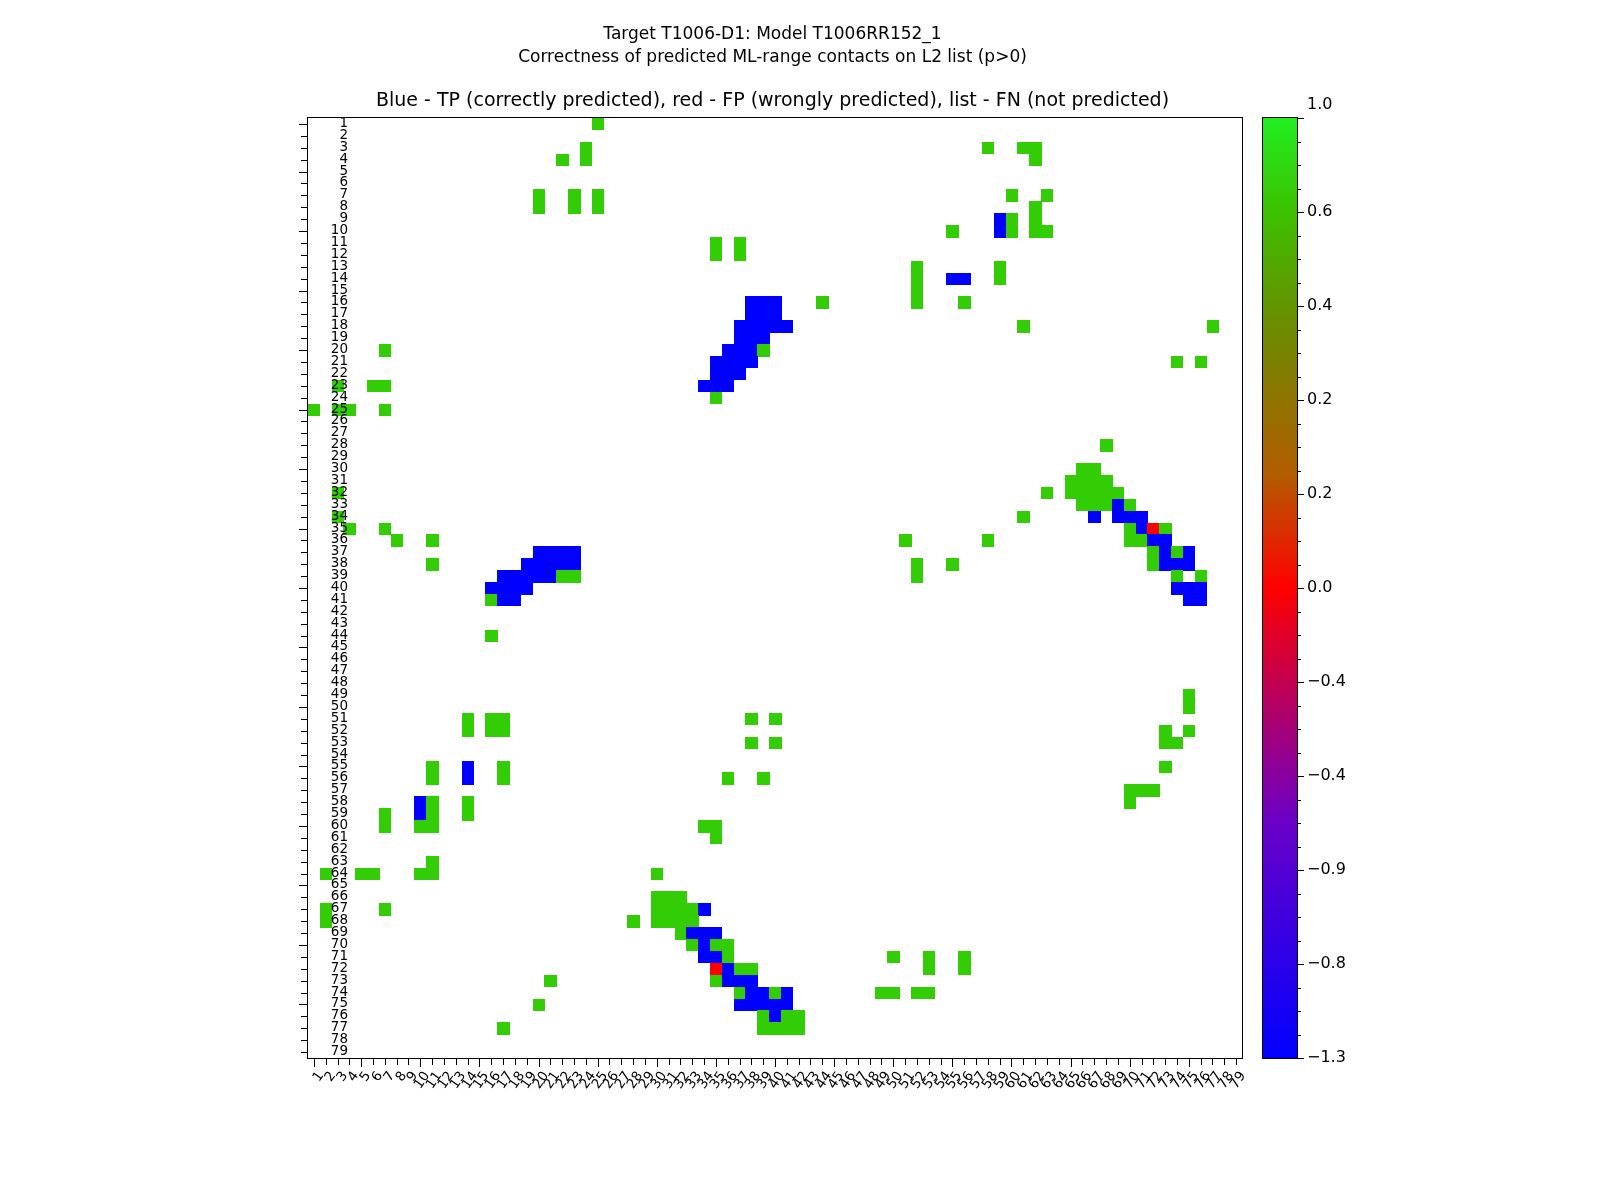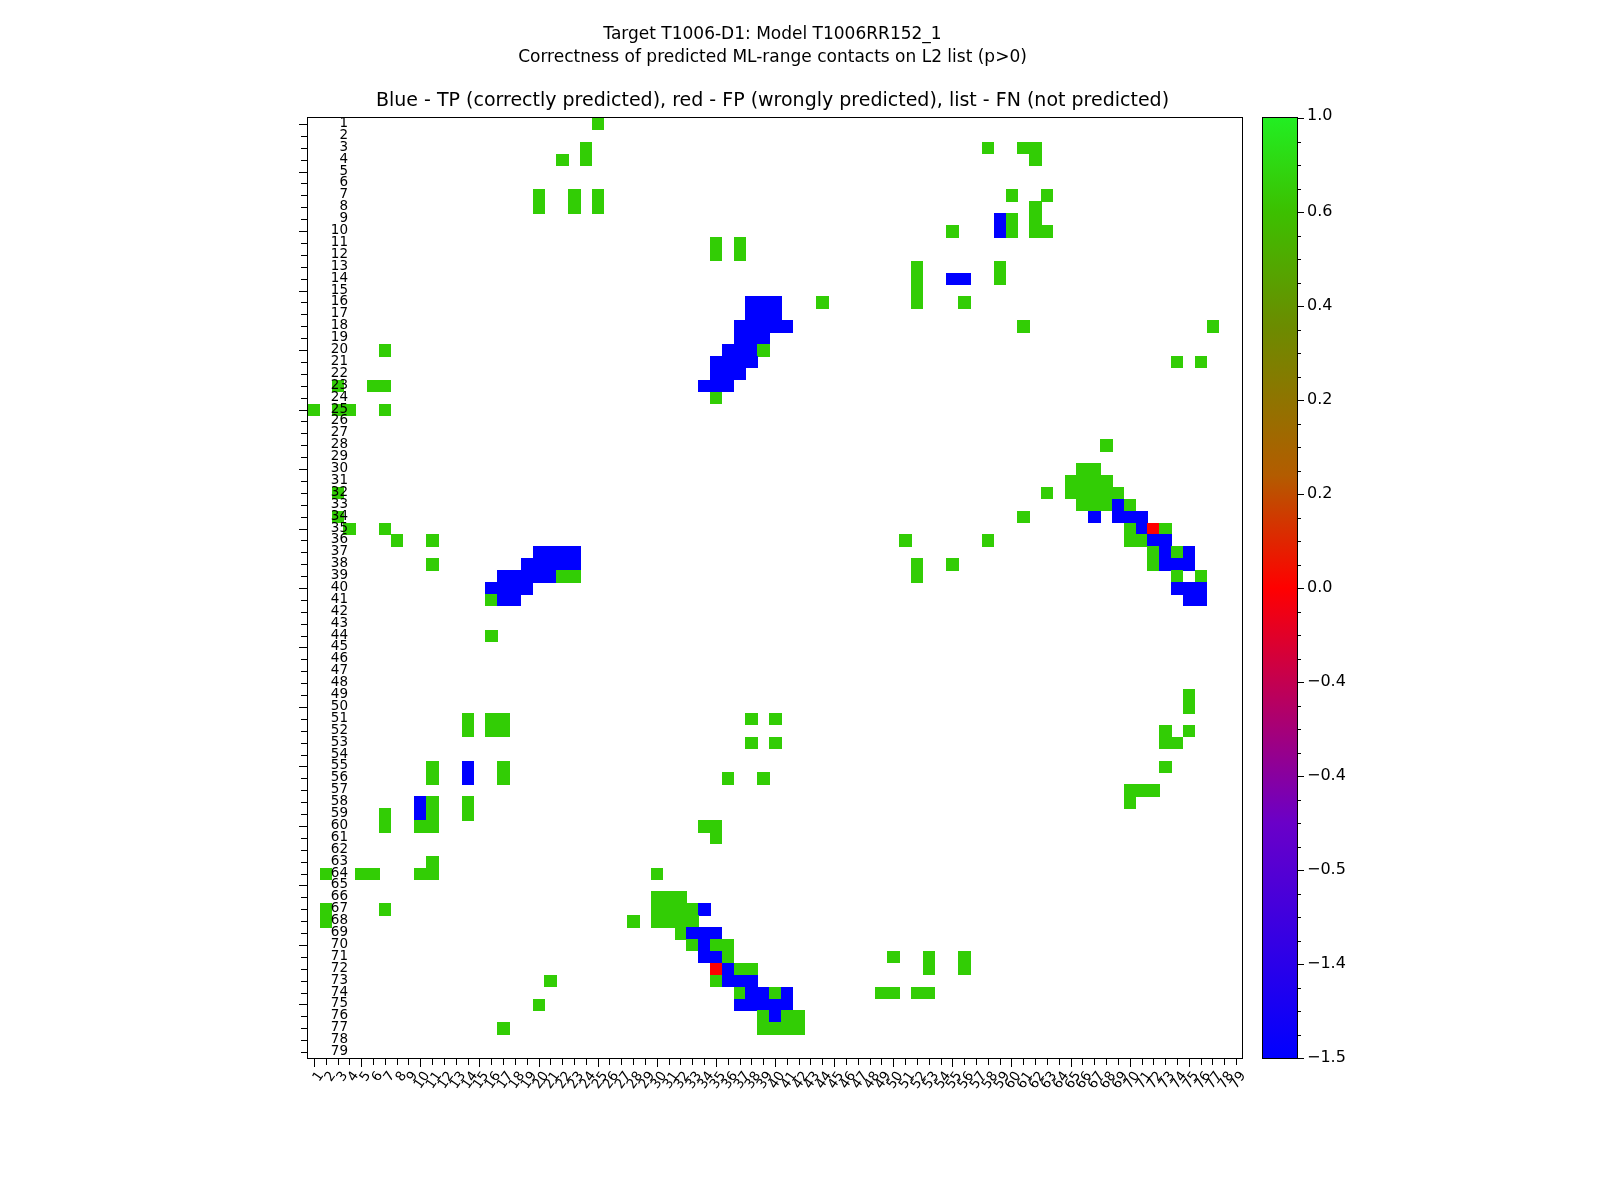--- a/index.html
+++ b/index.html
@@ -783,24 +783,24 @@
       <div class="cbar-tick minor" style="top: 728.5px;"></div>
       <div class="cbar-tick minor" style="top: 775.5px;"></div>
       <div class="cbar-tick minor" style="top: 799px;"></div>
       <div class="cbar-tick minor" style="top: 822.5px;"></div>
       <div class="cbar-tick minor" style="top: 869.5px;"></div>
       <div class="cbar-tick minor" style="top: 893px;"></div>
       <div class="cbar-tick minor" style="top: 916.5px;"></div>
     </div>
 </div>
 <div id="cbar-labels">
-    <div class="cbar-label" style="top: 107px;">1.0</div>
+    <div class="cbar-label" style="top: 96px;">1.0</div>
     <div class="cbar-label" style="top: 203px;">0.6</div>
     <div class="cbar-label" style="top: 297px;">0.4</div>
     <div class="cbar-label" style="top: 391px;">0.2</div>
     <div class="cbar-label" style="top: 485px;">0.2</div>
     <div class="cbar-label" style="top: 579px;">0.0</div>
     <div class="cbar-label" style="top: 673px;">−0.4</div>
     <div class="cbar-label" style="top: 767px;">−0.4</div>
-    <div class="cbar-label" style="top: 861px;">−0.5</div>
-    <div class="cbar-label" style="top: 955px;">−1.4</div>
-    <div class="cbar-label" style="top: 1049px;">−1.5</div>
+    <div class="cbar-label" style="top: 861px;">−0.9</div>
+    <div class="cbar-label" style="top: 955px;">−0.8</div>
+    <div class="cbar-label" style="top: 1049px;">−1.3</div>
   </div>
 
 </body></html>

